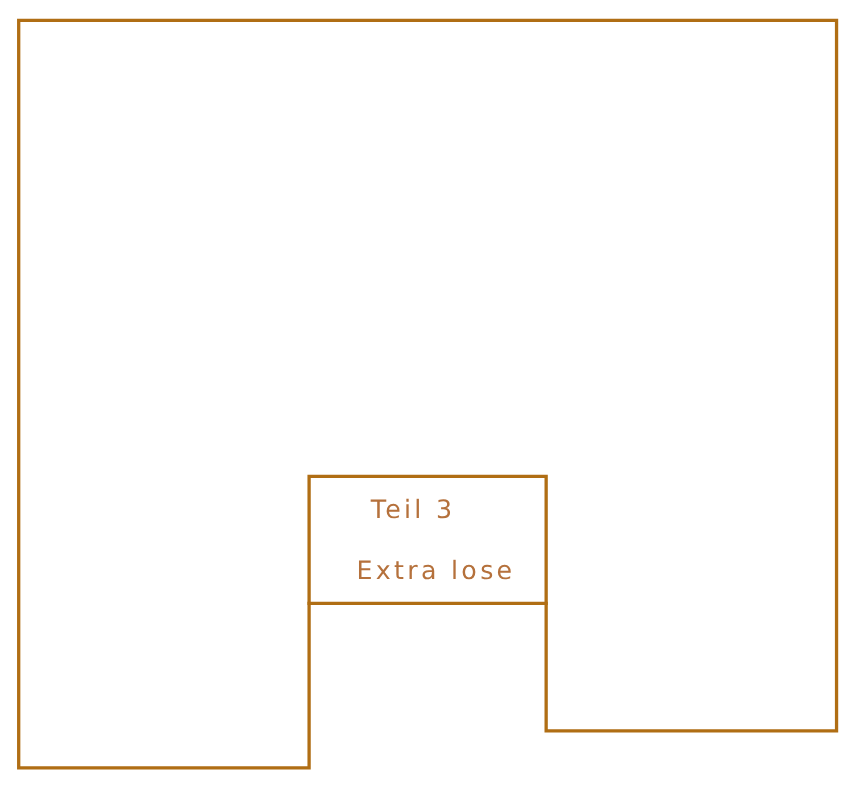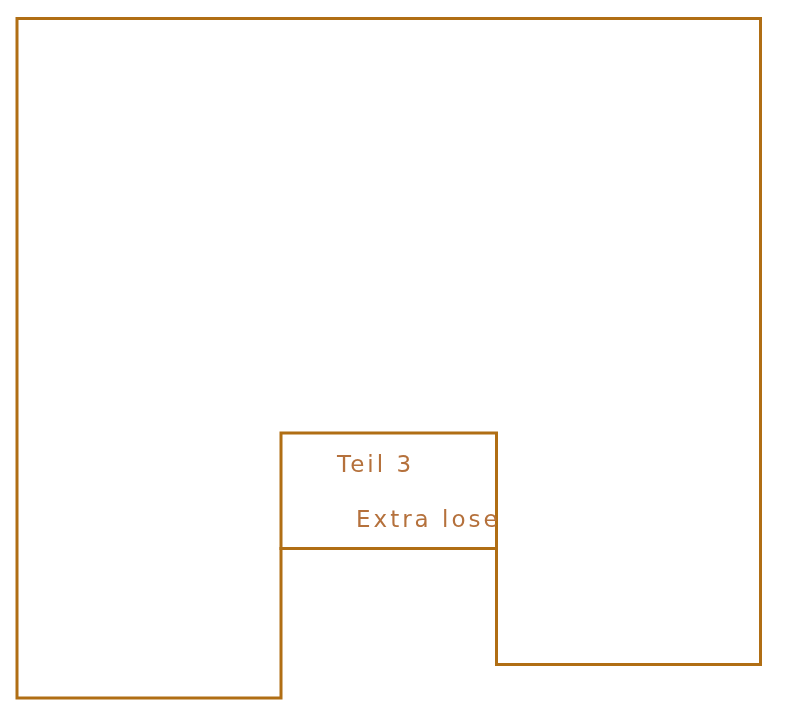--- a/index.html
+++ b/index.html
@@ -35,21 +35,21 @@
   .label {
     position: absolute;
     color: var(--text-color);
     font-family: "DejaVu Sans", sans-serif;
     font-size: 23px;
     letter-spacing: 3px;
     white-space: nowrap;
     line-height: 1;
   }
   .label.name { left: 337px; top: 453px; }
-  .label.note { left: 356px; top: 508px; }
+  .label.note { left: 324px; top: 508px; }
 </style>
 </head>
 <body>
 
 <div class="canvas">
   <svg width="786" height="717" viewBox="0 0 786 717">
     <polygon class="stroke" points="17,18.5 760.5,18.5 760.5,664.5 496.5,664.5 496.5,433 281,433 281,698 17,698" stroke-width="3"></polygon>
     <line class="stroke" x1="281" y1="548.5" x2="496.5" y2="548.5" stroke-width="3"></line>
   </svg>
 

